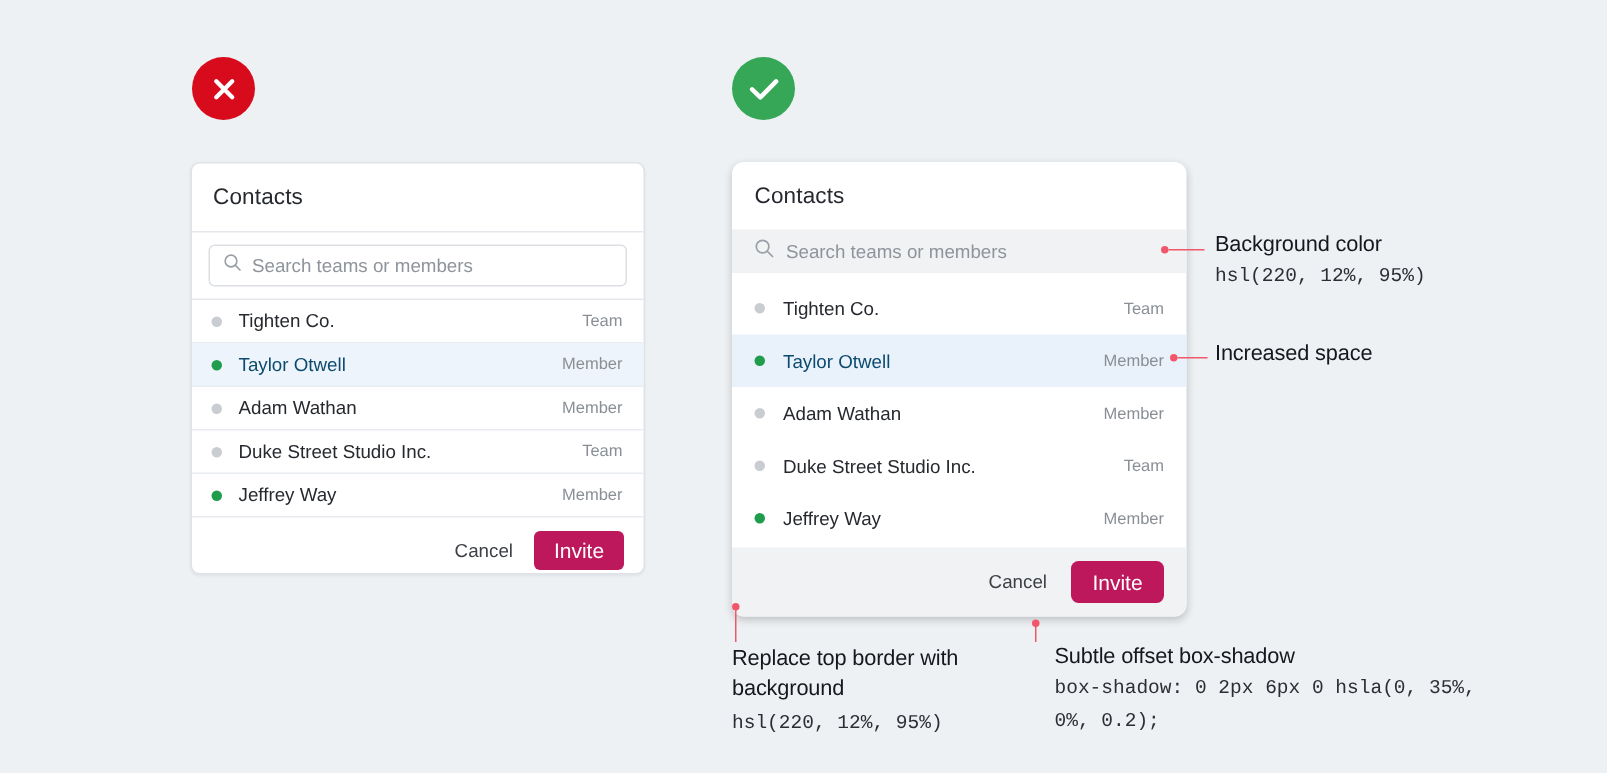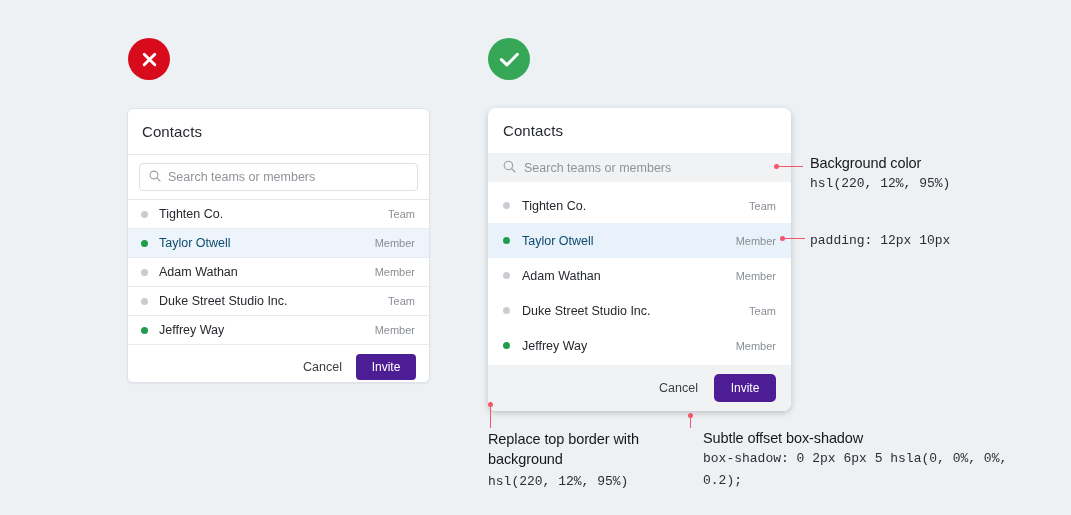--- a/index.html
+++ b/index.html
@@ -67,23 +67,23 @@
     font-size: 12.5px;
     color: #3c4046;
     background: none;
     border: 0;
     padding: 0;
     font-family: inherit;
     cursor: pointer;
     margin-left: 47px;
   }
   .btn-invite {
-    background: #4c1d95;
+    background: #be185d;
     color: #ffffff;
-    font-size: 12px;
+    font-size: 14px;
     font-family: inherit;
     border: 0;
     cursor: pointer;
     display: flex;
     align-items: center;
     justify-content: center;
   }
   .search-icon { flex: 0 0 auto; }
   .search-ph {
     font-size: 12.5px;
@@ -329,30 +329,30 @@
   <div class="lead-dot" style="left:774px; top:164px;"></div>
   <div class="lead-h" style="left:779px; top:166px; width:24px;"></div>
   <div class="ann" style="left:810px; top:155px;">
     <div class="ann-title">Background color</div>
     <div class="ann-code">hsl(220, 12%, 95%)</div>
   </div>
 
   <div class="lead-dot" style="left:780px; top:236px;"></div>
   <div class="lead-h" style="left:785px; top:238px; width:20px;"></div>
   <div class="ann" style="left:810px; top:228px;">
-    <div class="ann-code">padding: 12px 10px</div>
+    <div class="ann-title">Increased space</div>
   </div>
 
   <div class="lead-dot" style="left:488px; top:402px;"></div>
   <div class="lead-v" style="left:490px; top:406px; height:22px;"></div>
   <div class="ann ann-wrap" style="left:488px; top:430px; width:175px;">
     <div class="ann-title" style="white-space:normal; line-height:1.35;">Replace top border with background</div>
     <div class="ann-code">hsl(220, 12%, 95%)</div>
   </div>
 
   <div class="lead-dot" style="left:688px; top:413px;"></div>
   <div class="lead-v" style="left:690px; top:417px; height:11px;"></div>
   <div class="ann ann-wrap" style="left:703px; top:430px; width:305px;">
     <div class="ann-title">Subtle offset box-shadow</div>
-    <div class="ann-code" style="white-space:normal;">box-shadow: 0 2px 6px 5 hsla(0, 0%, 0%, 0.2);</div>
+    <div class="ann-code" style="white-space:normal;">box-shadow: 0 2px 6px 0 hsla(0, 35%, 0%, 0.2);</div>
   </div>
 
 </div>
 
 </body></html>

